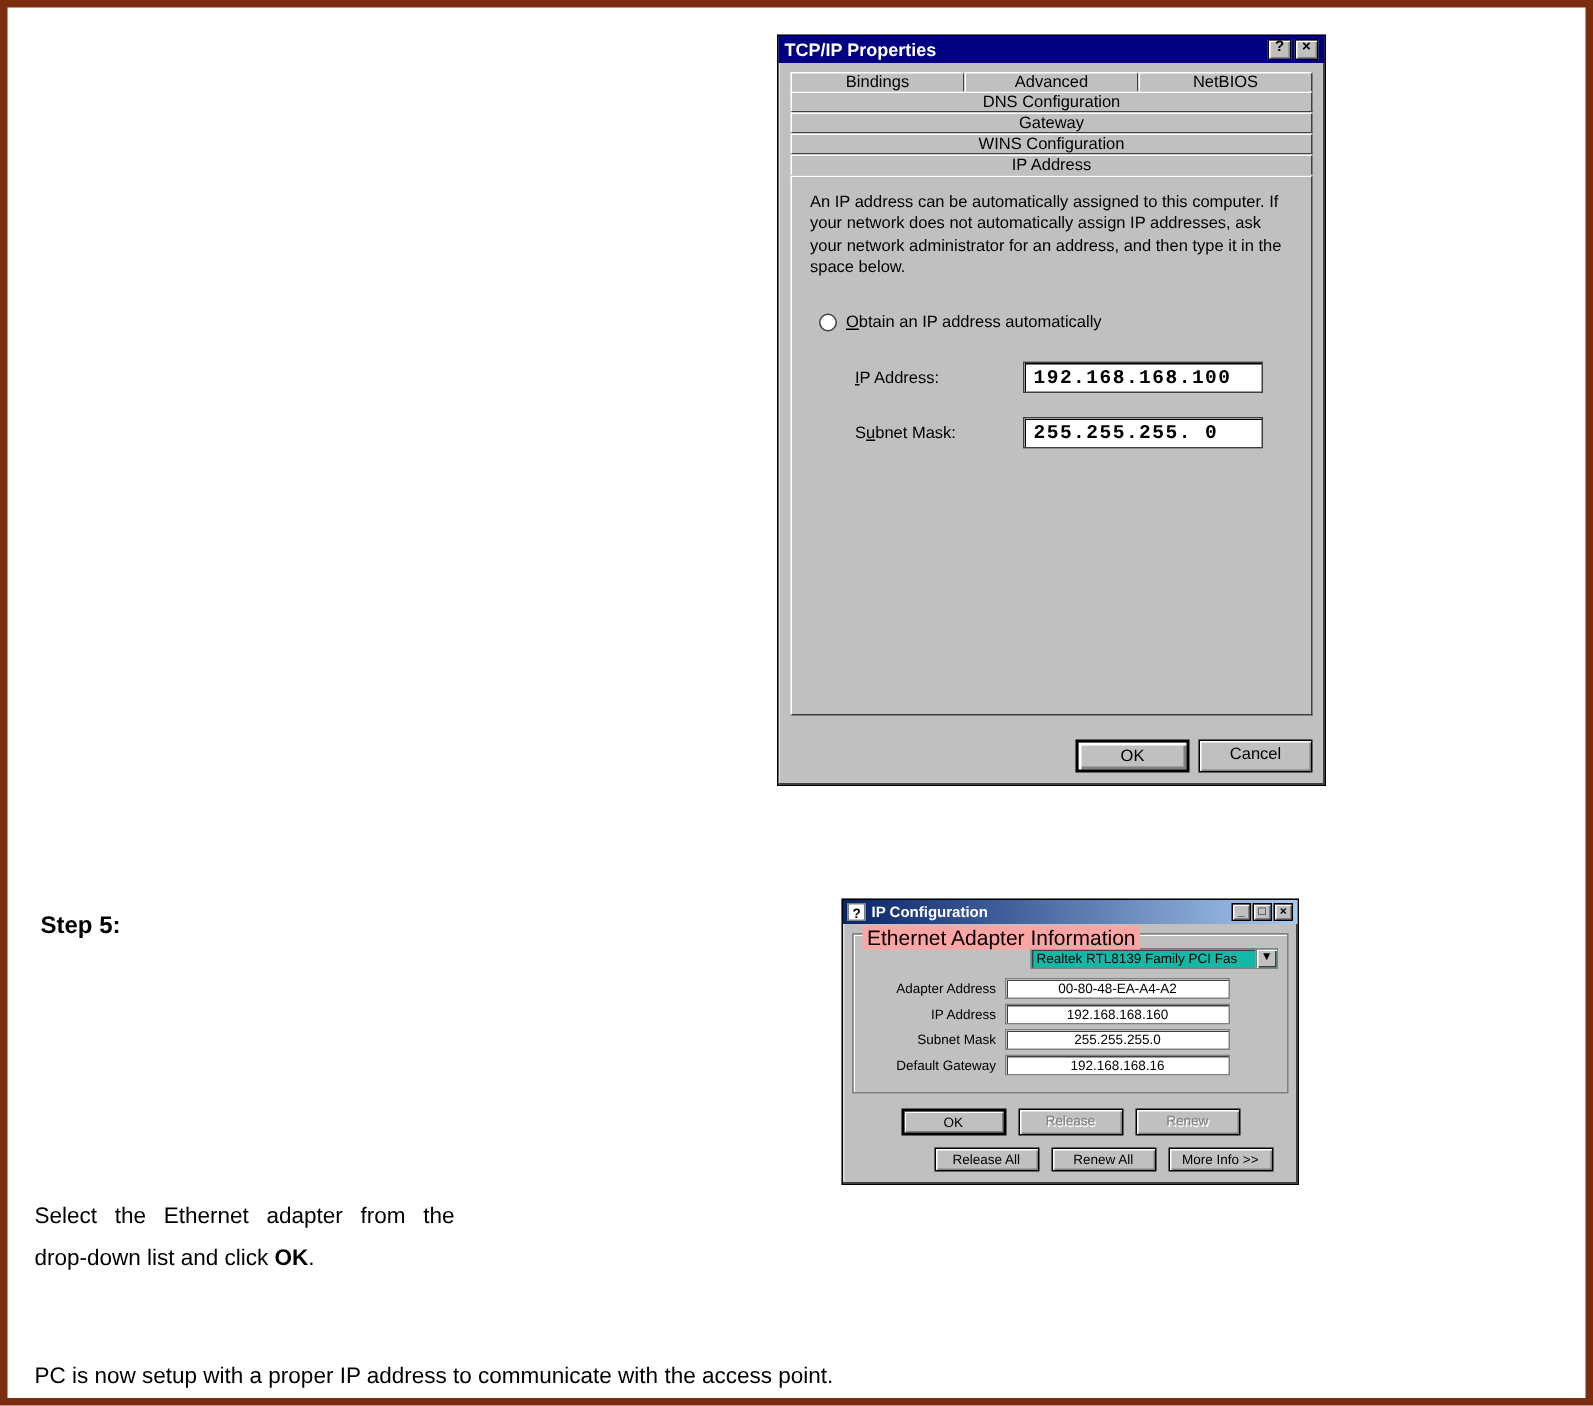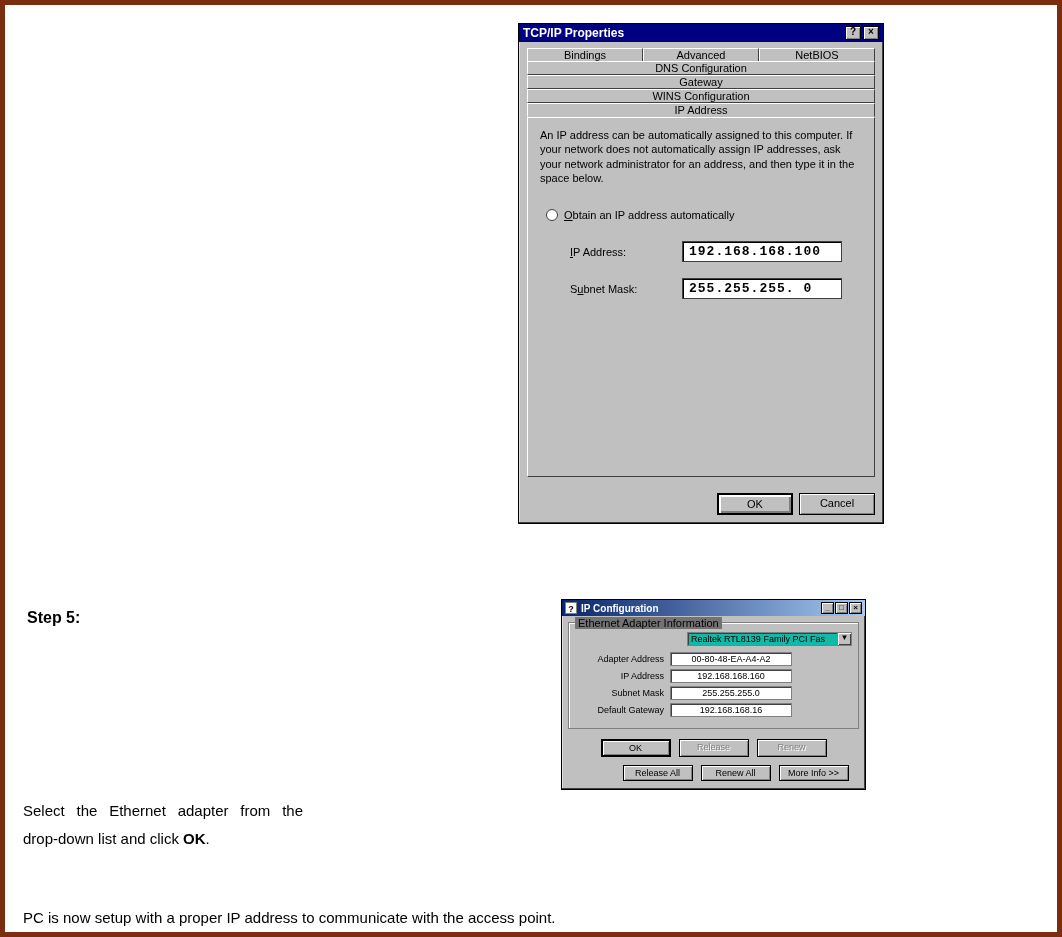--- a/index.html
+++ b/index.html
@@ -253,42 +253,42 @@
     border: 1px solid #808080;
     box-shadow: inset 1px 1px 0 #fff;
     margin: 6px;
     padding: 6px 6px 8px 6px;
     position: relative;
   }
   .groupbox-title {
     position: absolute;
     top: -6px;
     left: 6px;
-    background: #737373;
+    background: #fca5a5;
     padding: 0 3px;
-    font-size: 11px;
+    font-size: 14px;
   }
   .d2-row {
     display: flex;
     align-items: center;
     margin: 3px 0;
   }
   .d2-label {
     width: 95px;
     text-align: right;
     padding-right: 6px;
     font-size: 9px;
   }
   .d2-val {
     border: 1px solid #808080;
     box-shadow: inset 1px 1px 0 #404040;
     background: #fff;
     font-size: 9px;
     padding: 1px 4px;
-    width: 122px;
+    width: 150px;
     text-align: center;
   }
   .d2-combo {
     border: 1px solid #808080;
     box-shadow: inset 1px 1px 0 #404040;
     background:#14b8a6;
     width: 165px;
     display:flex;
     font-size:9px;
     justify-content:space-between;

